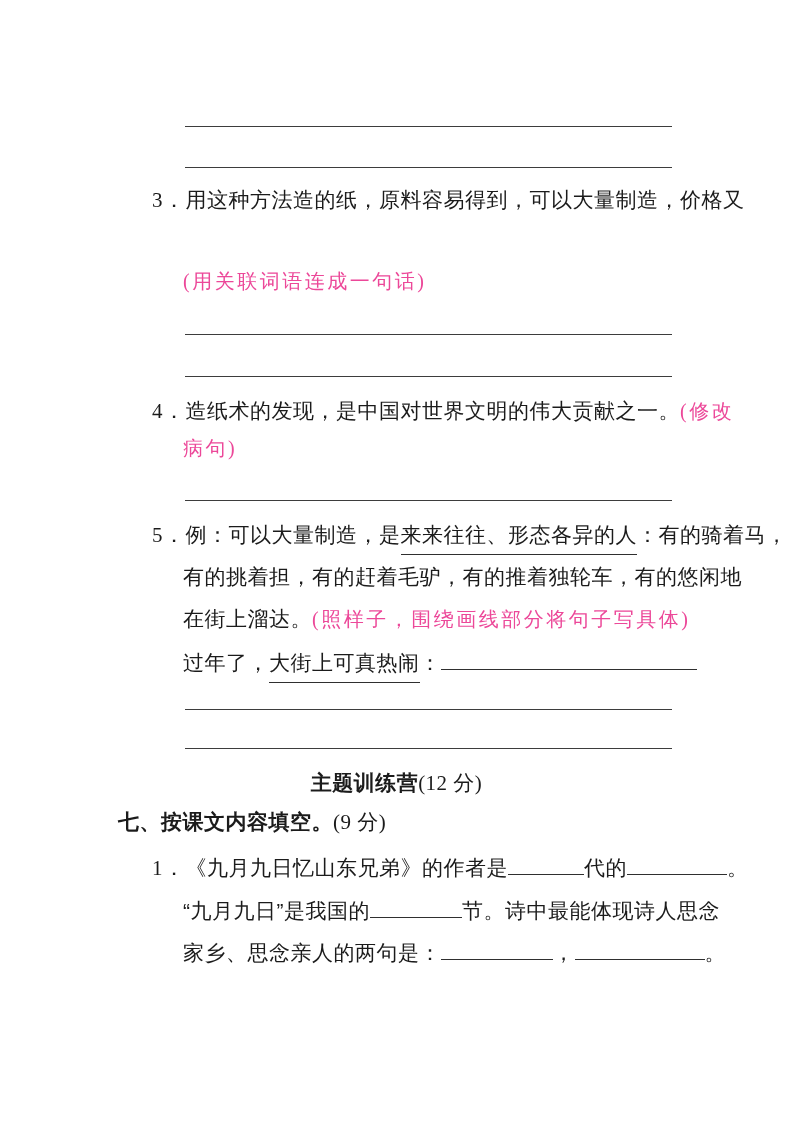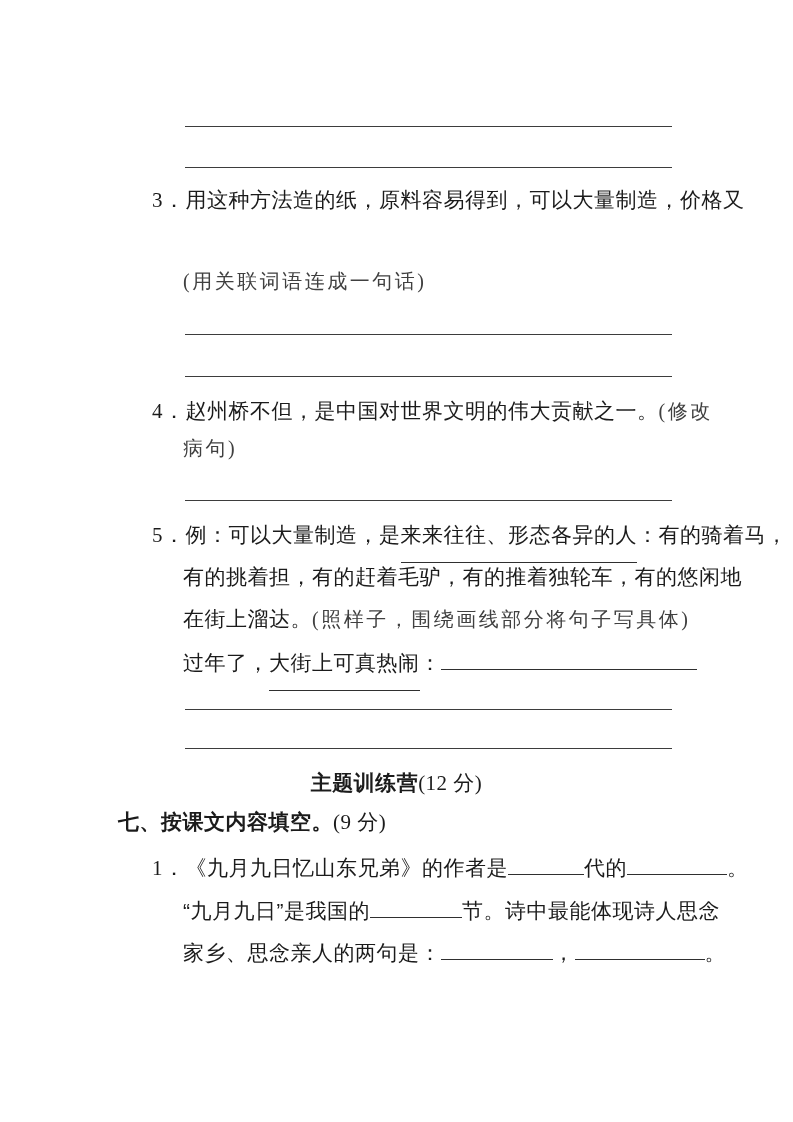--- a/index.html
+++ b/index.html
@@ -20,21 +20,21 @@
     text-align:right;
   }
   .num{
     font-family:"Liberation Serif","DejaVu Serif",serif;
     letter-spacing:1px;
   }
   .kai{
     font-family:"Liberation Serif","DejaVu Serif",serif;
     font-size:20px;
     letter-spacing:2.5px;
-    color:#404040;
+    color:#ec4899;
   }
   .bold{font-weight:bold;}
   .score{
     font-family:"Liberation Serif","DejaVu Serif",serif;
     font-weight:normal;
   }
   .center{left:0;width:793px;text-align:center;letter-spacing:0.5px;}
   .hr{
     position:absolute;
     left:185px;width:487px;
@@ -42,42 +42,42 @@
     height:0;
   }
   .blank{
     display:inline-block;
     border-bottom:1.6px solid #2f2f2f;
     height:24px;
     vertical-align:baseline;
   }
   .ul{
     border-bottom:1.6px solid #2f2f2f;
-    padding-bottom:16px;
+    padding-bottom:8px;
   }
 </style>
 </head>
 <body>
 
 <div class="page">
 
   <div class="hr" style="top:126px"></div>
   <div class="hr" style="top:167px"></div>
 
   <div class="row" style="top:185px;left:152px">
     <span class="num">3．</span><span>用这种方法造的纸，原料容易得到，可以大量制造，价格又</span>
   </div>
   <div class="row" style="top:266px;left:183px">
     <span class="kai">(用关联词语连成一句话)</span>
   </div>
   <div class="hr" style="top:334px"></div>
   <div class="hr" style="top:376px"></div>
 
   <div class="row" style="top:396px;left:152px">
-    <span class="num">4．</span><span>赵州桥不但，是中国对世界文明的伟大贡献之一。</span><span class="kai">(修改</span>
+    <span class="num">4．</span><span>造纸术的发现，是中国对世界文明的伟大贡献之一。</span><span class="kai">(修改</span>
   </div>
   <div class="row" style="top:433px;left:183px">
     <span class="kai">病句)</span>
   </div>
   <div class="hr" style="top:500px"></div>
 
   <div class="row" style="top:520px;left:152px">
     <span class="num">5．</span><span>例：可以大量制造，是</span><span class="ul">来来往往、形态各异的人</span><span>：有的骑着马，</span>
   </div>
   <div class="row" style="top:562px;left:183px">

